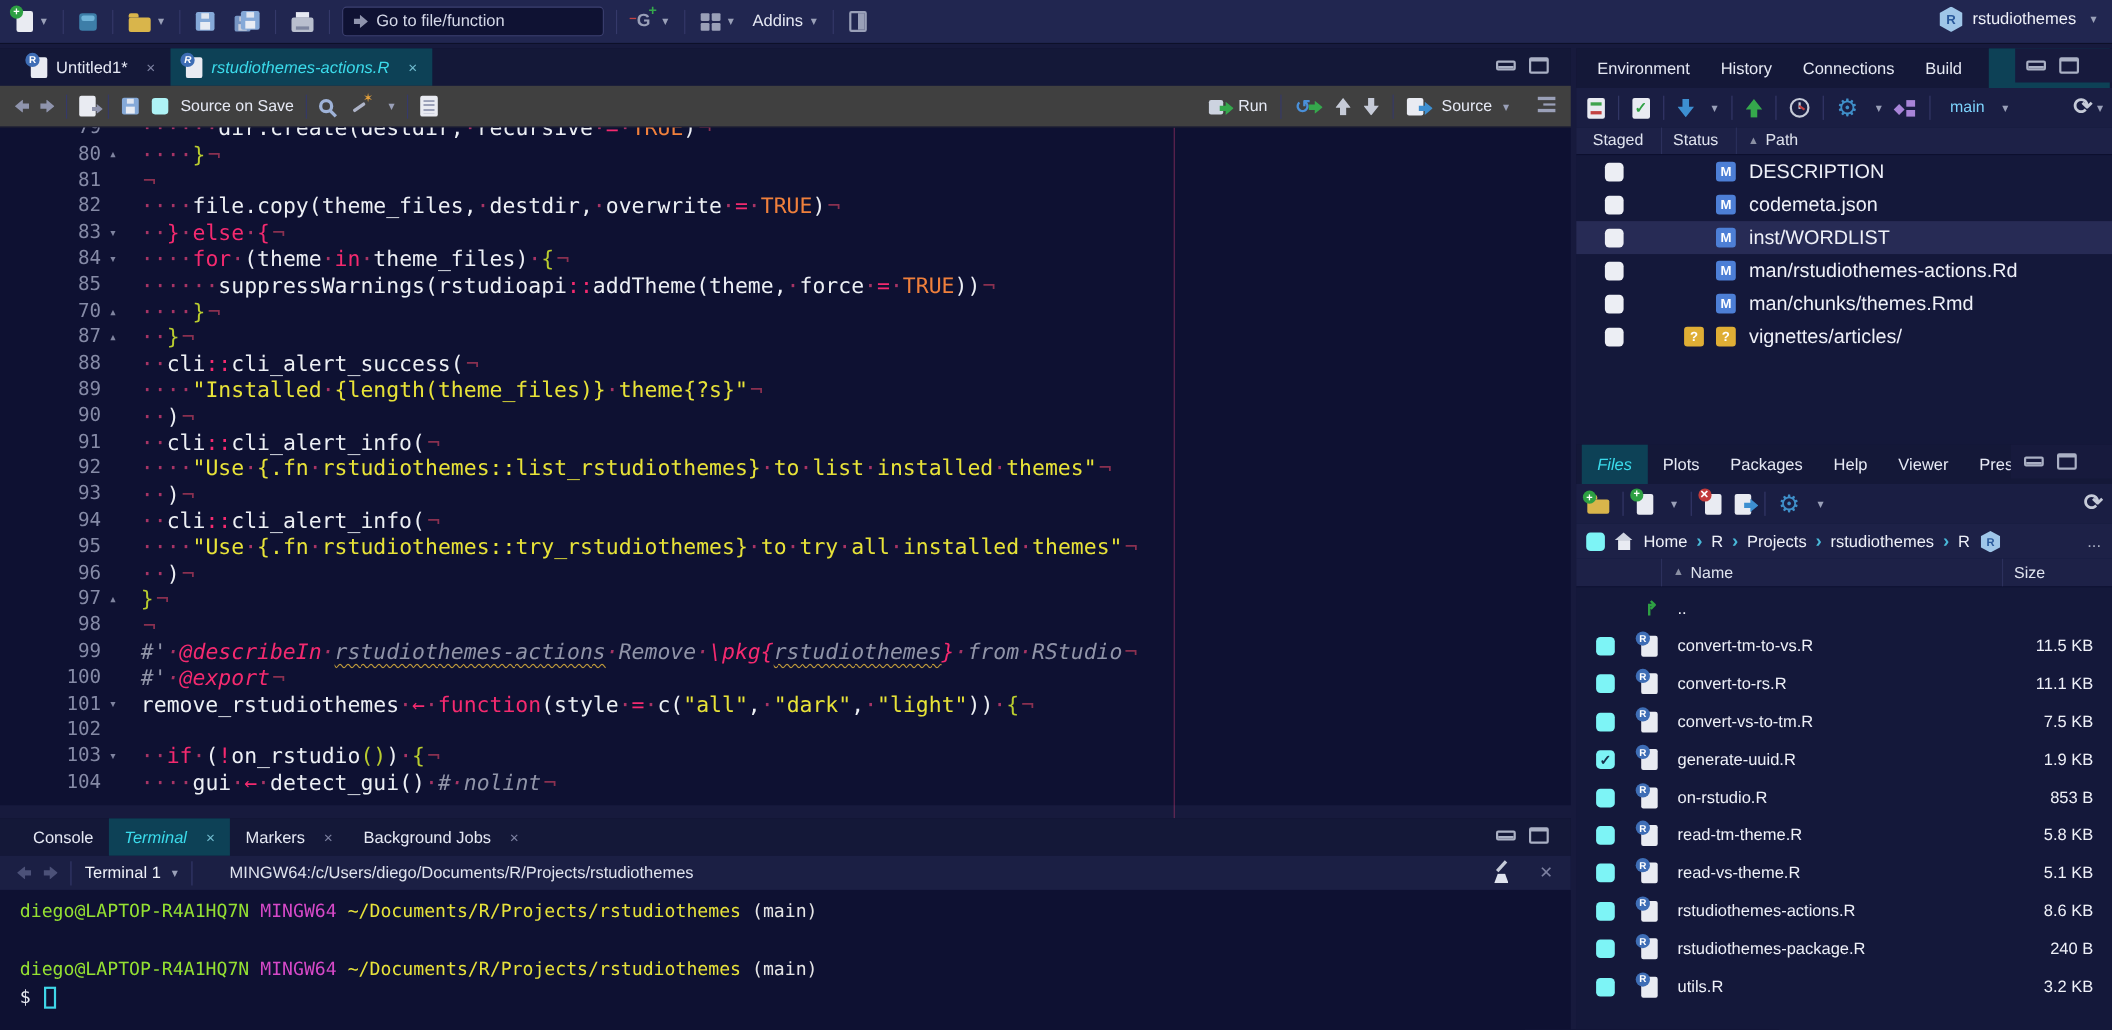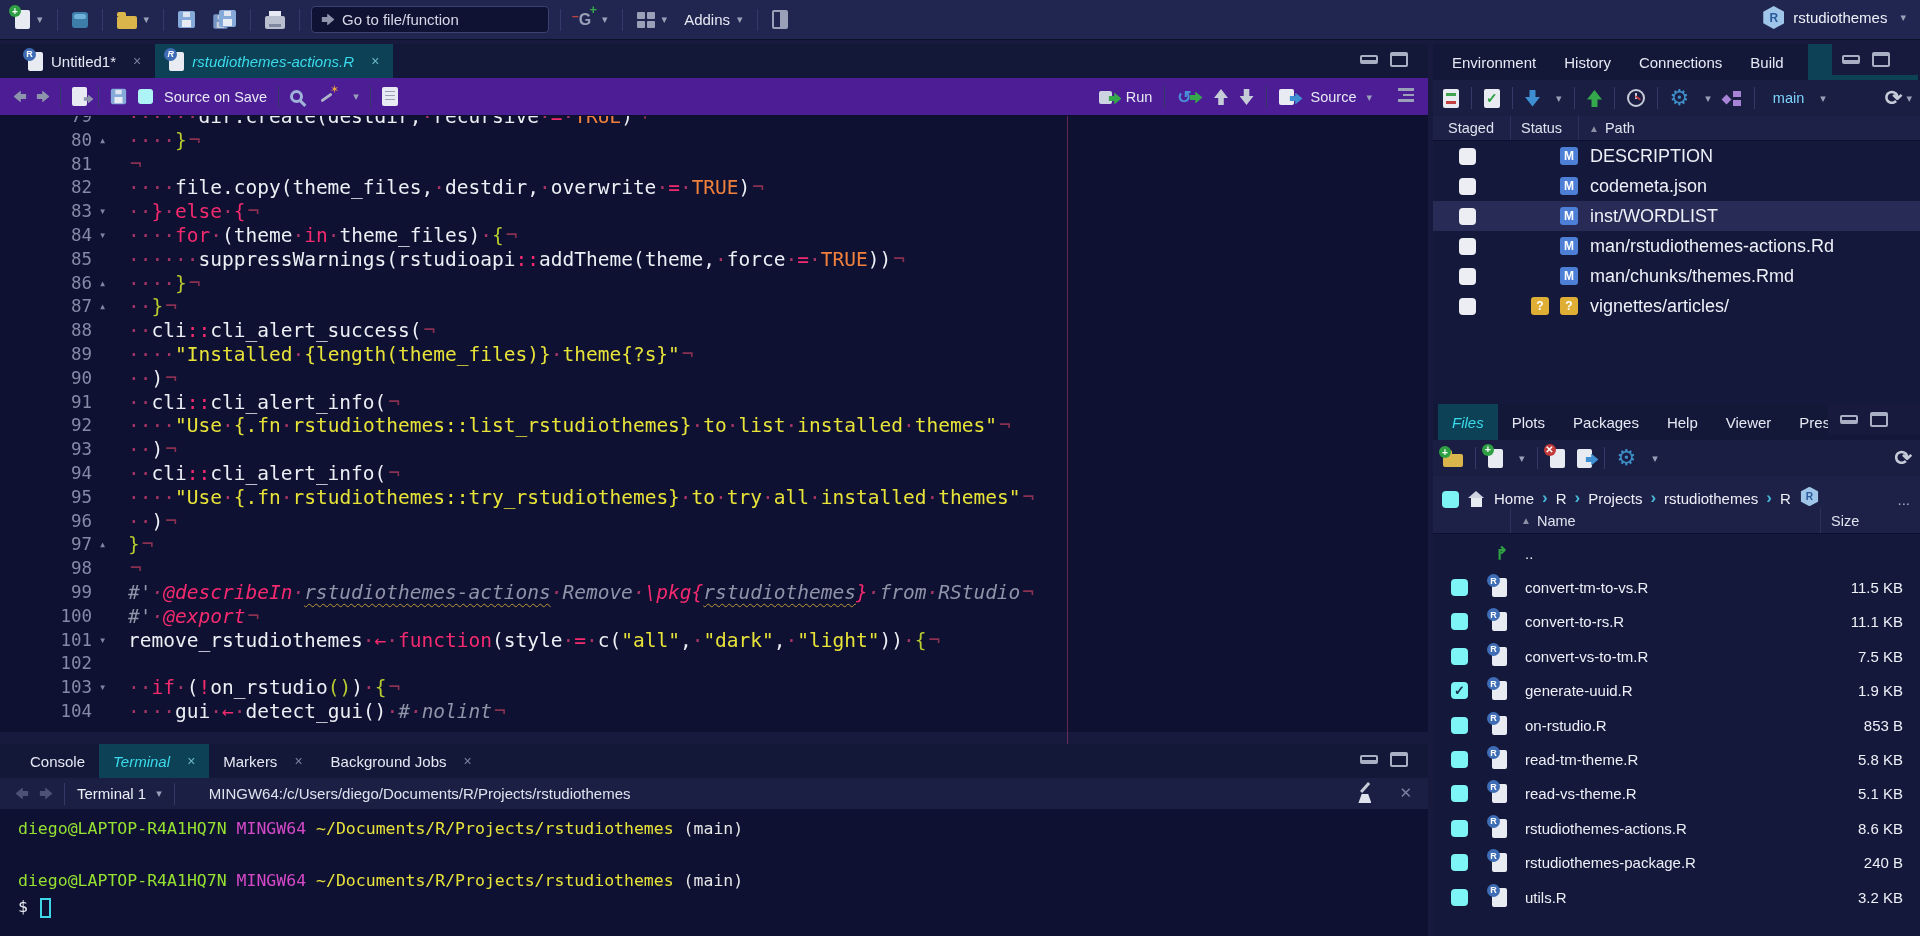--- a/index.html
+++ b/index.html
@@ -105,21 +105,21 @@
   
   .tabstrip{display:flex;align-items:stretch;background:#141838;height:100%;position:relative}
   .tab{display:flex;align-items:center;padding:0 14px;font-size:15px;color:#e6e9f4;gap:8px;white-space:nowrap}
   .tab.active{background:#0d4156;color:#3bdbeb;font-style:italic}
   .tab.active .closex{color:#6fb9cc}
   .tab.stub{width:110px;margin-left:10px}
 
   #editor-pane{position:absolute;left:0;top:44px;width:1428px;height:688px;background:#0e1132}
   #editor-tabs-row{position:absolute;left:0;top:0;width:1428px;height:34px;background:#141838}
   #editor-minmax{position:absolute;right:20px;top:8px}
-  #editor-toolbar{position:absolute;left:0;top:34px;width:1428px;height:38px;background:#4c1d95;
+  #editor-toolbar{position:absolute;left:0;top:34px;width:1428px;height:38px;background:#404040;
        border-bottom:1px solid #0c0f2e;display:flex;align-items:center;gap:11px;padding:0 14px}
   #editor-toolbar .lbl{font-size:14.5px;color:#e6e9f4}
   #ed-right{position:absolute;right:56px;top:0;height:38px;display:flex;align-items:center;gap:12px}
   #outline-btn{position:absolute;right:14px;top:10px}
   .srccb{width:15px;height:15px;border-radius:3px;background:#aef3f6}
 
   #code-area{position:absolute;left:0;top:72px;width:1428px;height:638px;overflow:hidden}
   #code-lines{position:absolute;left:0;top:-11px;right:0}
   .code-line{position:relative;height:23.8px;line-height:23.8px;font-family:"DejaVu Sans Mono",monospace;font-size:19.5px;white-space:pre}
   .lnum{position:absolute;left:0;width:92px;text-align:right;color:#858aa6;font-size:17.5px}
@@ -176,21 +176,21 @@
   .git-row .stat{width:72px;margin-left:42px;display:flex;gap:11px;justify-content:flex-end;padding-right:12px}
   .git-row .gpath{font-size:18px;color:#eef0f8}
 
   #files-pane{position:absolute;left:1433px;top:404px;width:487px;height:532px;background:#14183a}
   #files-tabs-row{position:absolute;left:0;top:0;width:487px;height:36px;background:#141838;overflow:hidden}
   #files-minmax{position:absolute;right:0;top:0;width:92px;height:31px;background:#171a3d;display:flex;align-items:center;padding-left:12px}
   #files-toolbar{position:absolute;left:0;top:36px;width:487px;height:36px;background:#1a1e43;
        display:flex;align-items:center;gap:12px;padding:0 10px}
   #files-refresh{position:absolute;right:8px}
   #breadcrumb-row{position:absolute;left:0;top:72px;width:487px;height:32px;background:#1d2147;
-       display:flex;align-items:flex-end;gap:8px;padding:0 9px;font-size:15px;color:#eef0f8}
+       display:flex;align-items:center;gap:8px;padding:0 9px;font-size:15px;color:#eef0f8}
   #breadcrumb-row .chev{color:#49b8d8;font-size:17px;font-weight:bold}
   #breadcrumb-row .ellip{position:absolute;right:10px;color:#aab0c4}
   #breadcrumb-row .rhex{transform:scale(.85)}
   #files-header{position:absolute;left:0;top:104px;width:487px;height:26px;background:#1d2147;border-bottom:1px solid #0c0f2e;
        display:flex;align-items:center;font-size:14.5px;color:#dfe3ee}
   #files-header .h-name{margin-left:77px;border-left:1px solid #2c305c;padding-left:10px;height:100%;display:flex;align-items:center;flex:1}
   #files-header .h-size{width:100px;border-left:1px solid #2c305c;padding-left:10px;height:100%;display:flex;align-items:center}
   #file-rows{position:absolute;left:0;top:132px;width:487px}
   .file-row{display:flex;align-items:center;height:34.4px;padding-left:18px;position:relative}
   .file-row .fic{width:26px;margin-left:24px;display:flex}
@@ -338,21 +338,21 @@
 
     <div id="code-area">
       <div id="code-lines">
           <div class="code-line"><span class="lnum">79</span><span class="ltext"><span class="tk-w"><span class="dot">·</span><span class="dot">·</span><span class="dot">·</span><span class="dot">·</span><span class="dot">·</span><span class="dot">·</span></span><span class="tk-p">dir.create(destdir,<span class="dot">·</span>recursive<span class="dot">·</span></span><span class="tk-o">=<span class="dot">·</span></span><span class="tk-c">TRUE</span><span class="tk-p">)</span><span class="nl">¬</span></span></div>
           <div class="code-line"><span class="lnum">80</span><span class="fold">▴</span><span class="ltext"><span class="tk-w"><span class="dot">·</span><span class="dot">·</span><span class="dot">·</span><span class="dot">·</span></span><span class="tk-b">}</span><span class="nl">¬</span></span></div>
           <div class="code-line"><span class="lnum">81</span><span class="ltext"><span class="nl">¬</span></span></div>
           <div class="code-line"><span class="lnum">82</span><span class="ltext"><span class="tk-w"><span class="dot">·</span><span class="dot">·</span><span class="dot">·</span><span class="dot">·</span></span><span class="tk-p">file.copy(theme_files,<span class="dot">·</span>destdir,<span class="dot">·</span>overwrite<span class="dot">·</span></span><span class="tk-o">=<span class="dot">·</span></span><span class="tk-c">TRUE</span><span class="tk-p">)</span><span class="nl">¬</span></span></div>
           <div class="code-line"><span class="lnum">83</span><span class="fold">▾</span><span class="ltext"><span class="tk-w"><span class="dot">·</span><span class="dot">·</span></span><span class="tk-r">}</span><span class="tk-w"><span class="dot">·</span></span><span class="tk-k">else</span><span class="tk-w"><span class="dot">·</span></span><span class="tk-r">{</span><span class="nl">¬</span></span></div>
           <div class="code-line"><span class="lnum">84</span><span class="fold">▾</span><span class="ltext"><span class="tk-w"><span class="dot">·</span><span class="dot">·</span><span class="dot">·</span><span class="dot">·</span></span><span class="tk-k">for</span><span class="tk-w"><span class="dot">·</span></span><span class="tk-p">(theme</span><span class="tk-w"><span class="dot">·</span></span><span class="tk-k">in</span><span class="tk-w"><span class="dot">·</span></span><span class="tk-p">theme_files)</span><span class="tk-w"><span class="dot">·</span></span><span class="tk-b">{</span><span class="nl">¬</span></span></div>
           <div class="code-line"><span class="lnum">85</span><span class="ltext"><span class="tk-w"><span class="dot">·</span><span class="dot">·</span><span class="dot">·</span><span class="dot">·</span><span class="dot">·</span><span class="dot">·</span></span><span class="tk-p">suppressWarnings(rstudioapi</span><span class="tk-o">::</span><span class="tk-p">addTheme(theme,<span class="dot">·</span>force<span class="dot">·</span></span><span class="tk-o">=<span class="dot">·</span></span><span class="tk-c">TRUE</span><span class="tk-p">))</span><span class="nl">¬</span></span></div>
-          <div class="code-line"><span class="lnum">86</span><span class="fold">▴</span><span class="ltext"><span class="tk-w"><span class="dot">·</span><span class="dot">·</span><span class="dot">·</span><span class="dot">·</span></span><span class="tk-b">}</span><span class="nl">¬</span></span></div>
+          <div class="code-line"><span class="lnum">70</span><span class="fold">▴</span><span class="ltext"><span class="tk-w"><span class="dot">·</span><span class="dot">·</span><span class="dot">·</span><span class="dot">·</span></span><span class="tk-b">}</span><span class="nl">¬</span></span></div>
           <div class="code-line"><span class="lnum">87</span><span class="fold">▴</span><span class="ltext"><span class="tk-w"><span class="dot">·</span><span class="dot">·</span></span><span class="tk-b">}</span><span class="nl">¬</span></span></div>
           <div class="code-line"><span class="lnum">88</span><span class="ltext"><span class="tk-w"><span class="dot">·</span><span class="dot">·</span></span><span class="tk-p">cli</span><span class="tk-o">::</span><span class="tk-p">cli_alert_success(</span><span class="nl">¬</span></span></div>
           <div class="code-line"><span class="lnum">89</span><span class="ltext"><span class="tk-w"><span class="dot">·</span><span class="dot">·</span><span class="dot">·</span><span class="dot">·</span></span><span class="tk-s">"Installed<span class="dot">·</span>{length(theme_files)}<span class="dot">·</span>theme{?s}"</span><span class="nl">¬</span></span></div>
           <div class="code-line"><span class="lnum">90</span><span class="ltext"><span class="tk-w"><span class="dot">·</span><span class="dot">·</span></span><span class="tk-p">)</span><span class="nl">¬</span></span></div>
           <div class="code-line"><span class="lnum">91</span><span class="ltext"><span class="tk-w"><span class="dot">·</span><span class="dot">·</span></span><span class="tk-p">cli</span><span class="tk-o">::</span><span class="tk-p">cli_alert_info(</span><span class="nl">¬</span></span></div>
           <div class="code-line"><span class="lnum">92</span><span class="ltext"><span class="tk-w"><span class="dot">·</span><span class="dot">·</span><span class="dot">·</span><span class="dot">·</span></span><span class="tk-s">"Use<span class="dot">·</span>{.fn<span class="dot">·</span>rstudiothemes::list_rstudiothemes}<span class="dot">·</span>to<span class="dot">·</span>list<span class="dot">·</span>installed<span class="dot">·</span>themes"</span><span class="nl">¬</span></span></div>
           <div class="code-line"><span class="lnum">93</span><span class="ltext"><span class="tk-w"><span class="dot">·</span><span class="dot">·</span></span><span class="tk-p">)</span><span class="nl">¬</span></span></div>
           <div class="code-line"><span class="lnum">94</span><span class="ltext"><span class="tk-w"><span class="dot">·</span><span class="dot">·</span></span><span class="tk-p">cli</span><span class="tk-o">::</span><span class="tk-p">cli_alert_info(</span><span class="nl">¬</span></span></div>
           <div class="code-line"><span class="lnum">95</span><span class="ltext"><span class="tk-w"><span class="dot">·</span><span class="dot">·</span><span class="dot">·</span><span class="dot">·</span></span><span class="tk-s">"Use<span class="dot">·</span>{.fn<span class="dot">·</span>rstudiothemes::try_rstudiothemes}<span class="dot">·</span>to<span class="dot">·</span>try<span class="dot">·</span>all<span class="dot">·</span>installed<span class="dot">·</span>themes"</span><span class="nl">¬</span></span></div>
           <div class="code-line"><span class="lnum">96</span><span class="ltext"><span class="tk-w"><span class="dot">·</span><span class="dot">·</span></span><span class="tk-p">)</span><span class="nl">¬</span></span></div>

